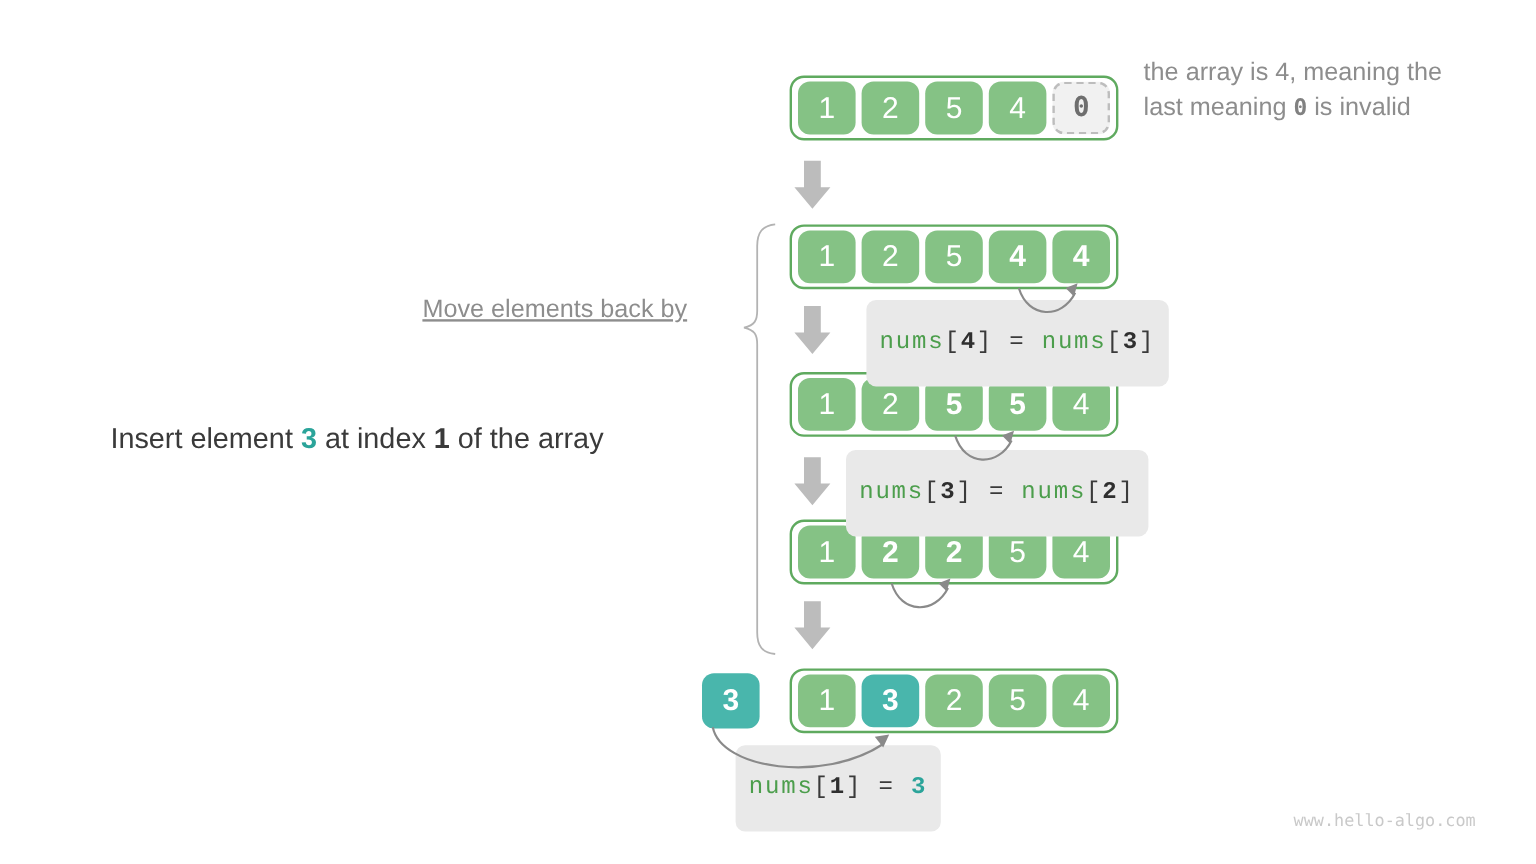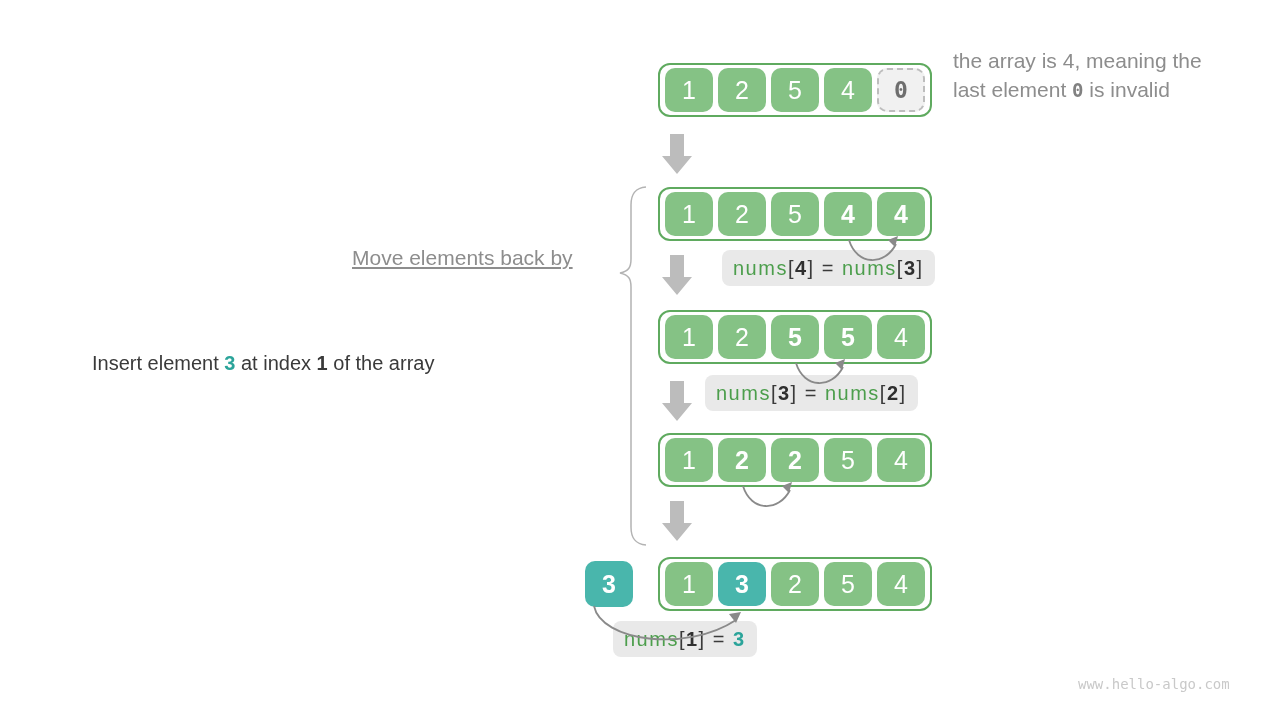--- a/index.html
+++ b/index.html
@@ -20,40 +20,40 @@
   }
   .cell.bold{font-weight:800;}
   .cell.teal{background:#49b6ac;}
   .cell.invalid{
     background:#f1f1f1;border:2px dashed #bdbdbd;color:#6e6e6e;
     font-family:"DejaVu Sans Mono",monospace;font-size:23px;font-weight:600;
   }
   .standalone{position:absolute;left:585px;top:561px;width:48px;height:46px;z-index:1;}
   
   .op-label{
-    position:absolute;background:#e9e9e9;border-radius:8px;padding:5px 11px;
-    font-family:Liberation Sans, sans-serif;font-size:20px;line-height:26px;
+    position:absolute;background:#e9e9e9;border-radius:8px;padding:23px 11px;
+    font-family:Liberation Mono, monospace;font-size:20px;line-height:26px;
     letter-spacing:1.5px;white-space:pre;z-index:2;
   }
   .seg-fn{color:#4c9e4c;}
   .seg-p{color:#3a3a3a;}
   .seg-n{color:#2f2f2f;font-weight:bold;}
   .seg-v{color:#2ba49a;font-weight:bold;}
   
   .note{position:absolute;color:#8d8d8d;font-size:21px;line-height:29px;z-index:1;}
   .note .code-num{
     font-family:"DejaVu Sans Mono",monospace;font-weight:bold;font-size:19px;color:#818181;
   }
   .note-top{left:953px;top:46px;}
   .note-bottom{left:953px;top:553px;}
   .move-note{left:352px;top:243px;text-decoration:underline;}
   
   .example{position:absolute;left:92px;top:328px;color:#3a3a3a;z-index:1;}
   .example-heading{font-size:22px;font-weight:bold;margin:0 0 16px 0;}
-  .example-line{font-size:20px;margin-top:24px;}
+  .example-line{font-size:24px;margin-top:24px;}
   .example-line .val{color:#2ba49a;font-weight:bold;}
   .example-line .idx{color:#3a3a3a;font-weight:bold;}
   
   .watermark{
     position:absolute;left:1078px;top:676px;color:#c9c9c9;
     font-family:"DejaVu Sans Mono",monospace;font-size:14px;z-index:1;
   }
   
   .overlay{position:absolute;left:0;top:0;width:1280px;height:720px;z-index:5;pointer-events:none;}
 </style>
@@ -65,21 +65,21 @@
   <div class="example">
     <p class="example-line"><span>Insert element </span><span class="val">3</span><span> at index </span><span class="idx">1</span><span> of the array</span></p>
   </div>
 
   <div class="note move-note">
     <div>Move elements back by</div>
   </div>
 
   <div class="note note-top">
     <div>the array is 4, meaning the</div>
-    <div><span>last element </span><span class="code-num">0</span><span> is invalid</span></div>
+    <div><span>last meaning </span><span class="code-num">0</span><span> is invalid</span></div>
   </div>
 
 
   <div class="array-box" style="top:63px">
       <div class="cell">1</div>
       <div class="cell">2</div>
       <div class="cell">5</div>
       <div class="cell">4</div>
       <div class="cell invalid">0</div>
     </div>

